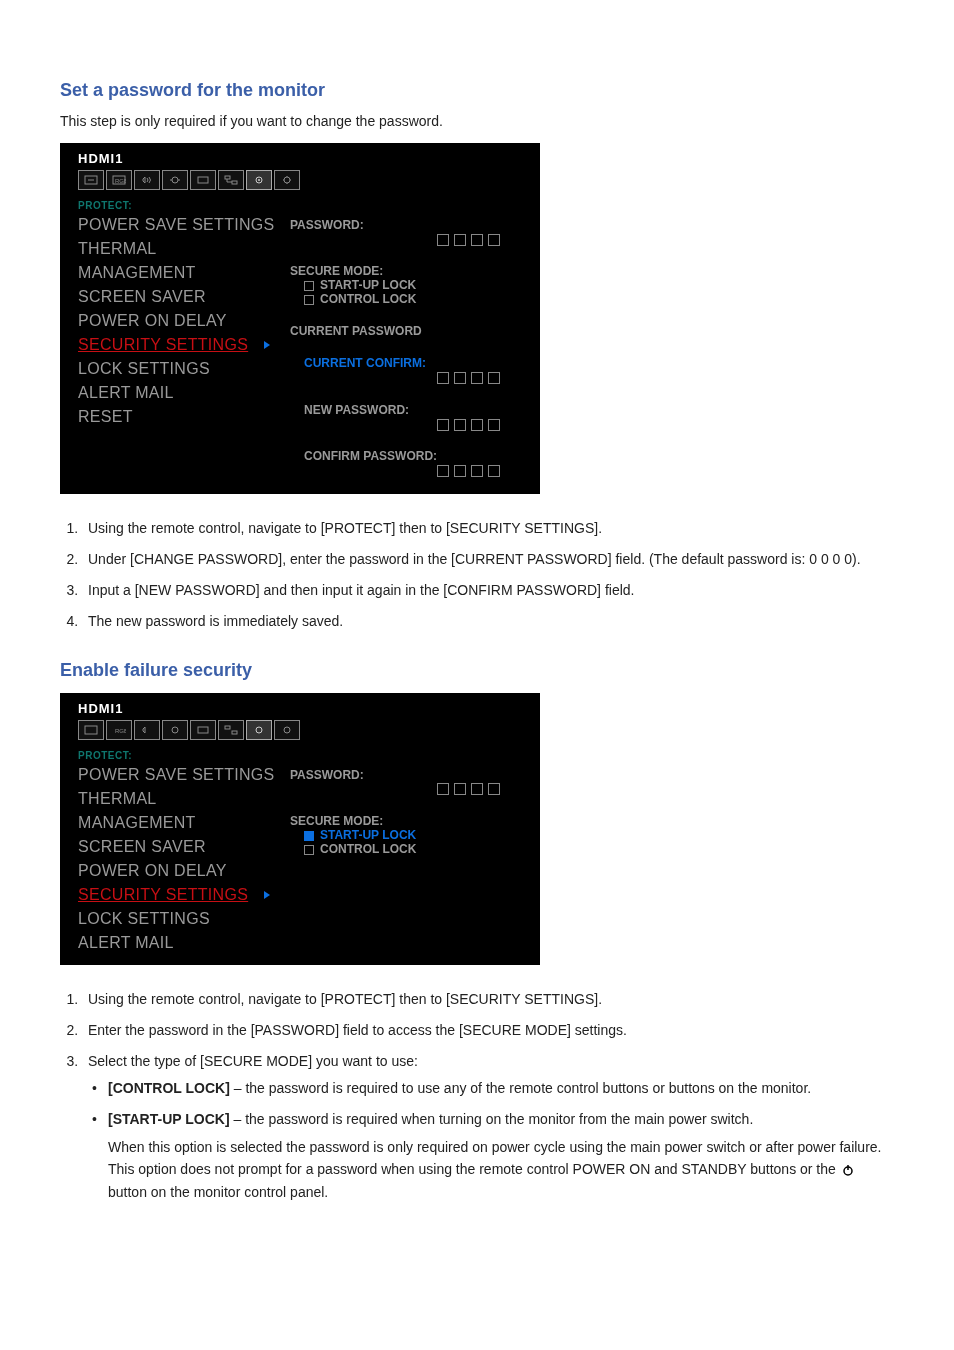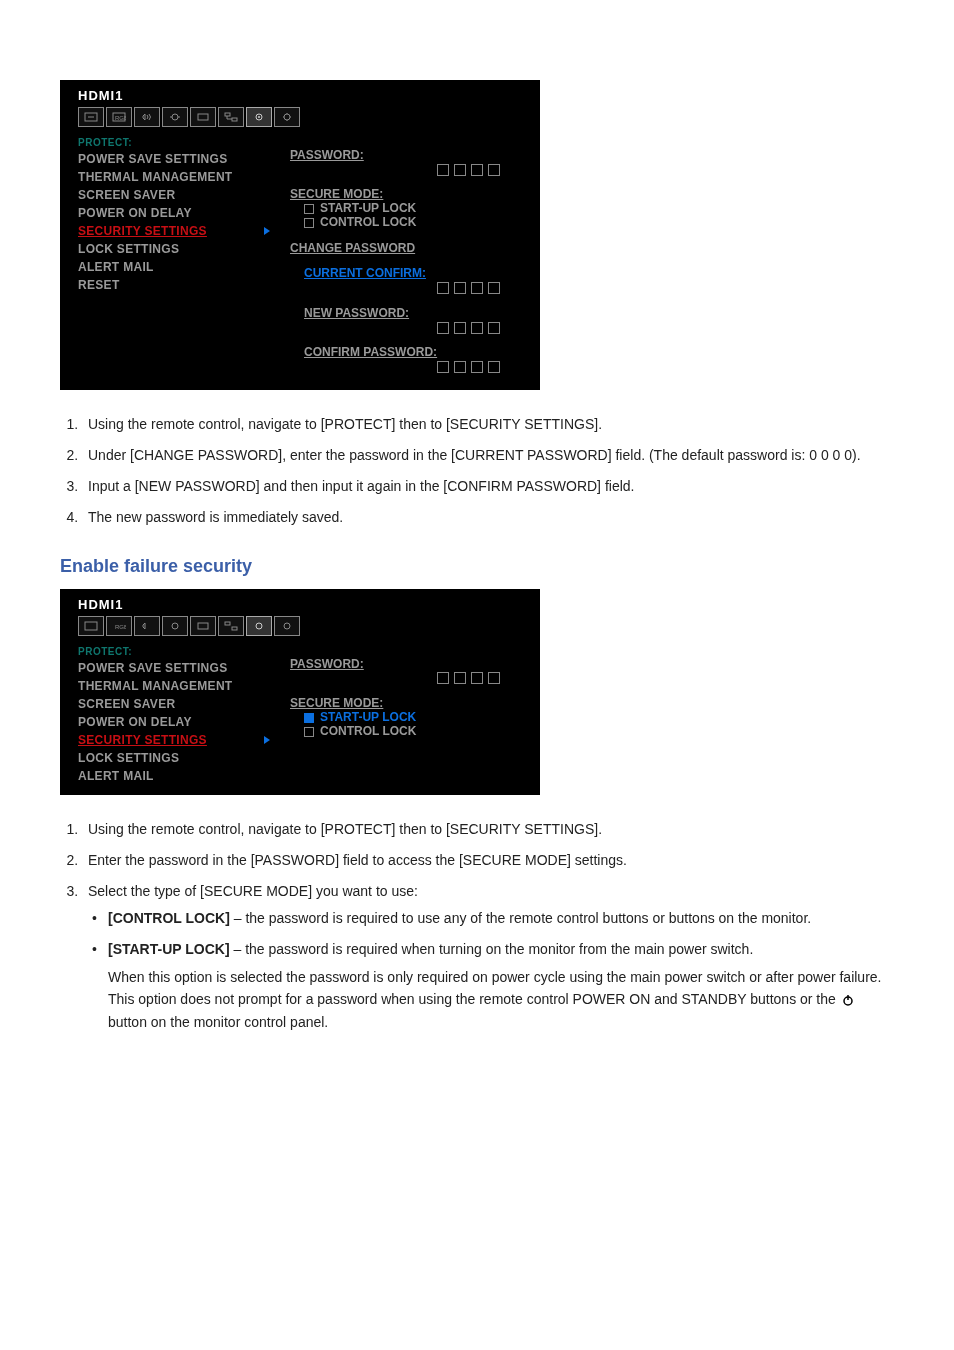--- a/index.html
+++ b/index.html
@@ -73,23 +73,23 @@
   }
   .menu-head {
     color: #0f766e;
     font-weight: bold;
     letter-spacing: 0.5px;
     font-size: 10px;
     margin-bottom: 2px;
   }
   .menu-item {
     color: #9a9a9a;
-    font-weight: bold;
+    font-weight: normal;
     letter-spacing: 0.3px;
-    font-size: 12px;
+    font-size: 16px;
     line-height: 1.5;
   }
   .menu-item.selected {
     color: #c70f14;
     text-decoration: underline;
     display: flex;
     align-items: center;
     justify-content: center;
   }
   .menu-item.selected .tri {
@@ -100,22 +100,21 @@
     display:inline-block;
     width:0; height:0;
     border-top:4px solid transparent;
     border-bottom:4px solid transparent;
     border-left:6px solid #0b6fe0;
   }
   .r-label {
     color: #9a9a9a;
     font-weight: bold;
     font-size: 12px;
-    margin-top: 11px;
-    text-decoration: underline;
+    margin-top: 18px;
   }
   .r-label.high {
     color: #0b6fe0;
   }
   .r-sub {
     padding-left: 14px;
   }
   .boxrow {
     text-align: right;
     padding-right: 28px;
@@ -192,20 +191,22 @@
     font-size: 13px;
     color: #444;
     margin-top: 180px;
   }
 </style>
 </head>
 <body>
 
 <div class="page">
 
+  <h2 class="blue-head">Set a password for the monitor</h2>
+  <p class="intro">This step is only required if you want to change the password.</p>
 
   <div class="osd-box">
     <div class="osd-title">HDMI1</div>
     <div class="tab-row">
       <span class="tab">
           <svg width="14" height="10">
             <rect x="1" y="1" width="12" height="8" fill="none" stroke="#888"></rect>
             <path d="M4 5 h6" stroke="#888"></path>
           </svg>
         </span>
@@ -270,21 +271,21 @@
         <div class="sec-block">
           <div class="r-label">PASSWORD:</div>
           <div class="boxrow"><span class="boxchar"></span><span class="boxchar"></span><span class="boxchar"></span><span class="boxchar"></span></div>
           <div class="r-label">SECURE MODE:</div>
           <div class="r-sub">
             <div class="opt-line"><span class="radio"></span><span>START-UP LOCK</span></div>
             <div class="opt-line"><span class="radio"></span><span>CONTROL LOCK</span></div>
           </div>
         </div>
         <div class="sec-block2">
-          <div class="r-label">CHANGE PASSWORD</div>
+          <div class="r-label">CURRENT PASSWORD</div>
           <div class="r-sub">
             <div class="r-label high">CURRENT CONFIRM:</div>
             <div class="boxrow"><span class="boxchar"></span><span class="boxchar"></span><span class="boxchar"></span><span class="boxchar"></span></div>
             <div class="r-label">NEW PASSWORD:</div>
             <div class="boxrow"><span class="boxchar"></span><span class="boxchar"></span><span class="boxchar"></span><span class="boxchar"></span></div>
             <div class="r-label">CONFIRM PASSWORD:</div>
             <div class="boxrow"><span class="boxchar"></span><span class="boxchar"></span><span class="boxchar"></span><span class="boxchar"></span></div>
           </div>
         </div>
       </div>

